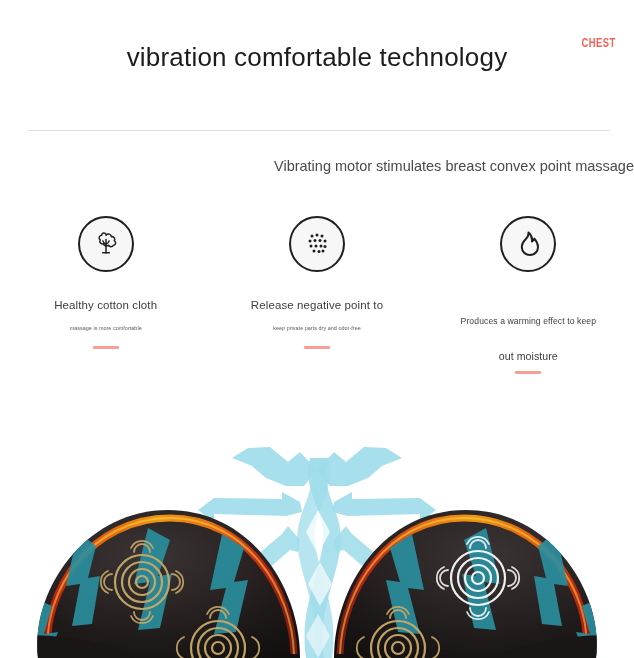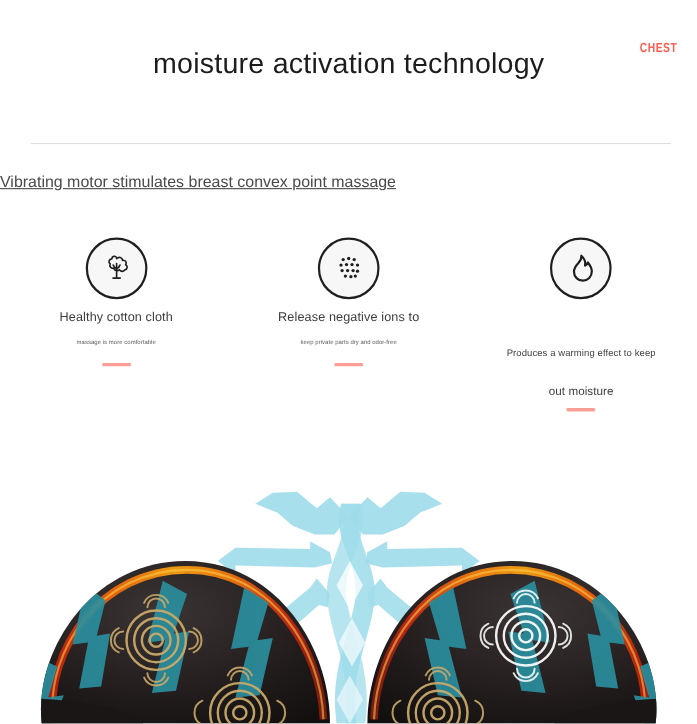--- a/index.html
+++ b/index.html
@@ -55,26 +55,25 @@
     height: 1px;
     background: #dedede;
   }
 
   
   #subtitle {
     position: absolute;
     top: 156px;
     left: 0;
     width: 634px;
-    text-align: left;
+    text-align: right;
     font-size: 14.5px;
     color: #4a4a4a;
     font-weight: 400;
     line-height: 20px;
-    text-decoration: underline;
   }
 
   
   #features {
     position: absolute;
     top: 216px;
     left: 0;
     width: 634px;
     display: flex;
   }
@@ -89,21 +88,21 @@
     height: 56px;
     border-radius: 50%;
     border: 2px solid #1f1f1f;
     background: #f7f7f7;
     display: flex;
     align-items: center;
     justify-content: center;
     box-sizing: border-box;
   }
   .feature-title {
-    margin-top: 10px;
+    margin-top: 26px;
     font-size: 11.5px;
     color: #3d3d3d;
     text-align: center;
     line-height: 15px;
     letter-spacing: 0.1px;
   }
   .feature-sub {
     margin-top: 11px;
     font-size: 5.4px;
     color: #5c5c5c;
@@ -132,21 +131,21 @@
     width: 634px;
     height: 258px;
     overflow: hidden;
   }
   #hero svg { display: block; }
 </style>
 </head>
 <body>
 
 <div id="page-header">
-  <div id="page-title">moisture activation technology</div>
+  <div id="page-title">vibration comfortable technology</div>
   <div id="brand-tag">CHEST</div>
   <div id="header-divider"></div>
 </div>
 
 <div id="subtitle">Vibrating motor stimulates breast convex point massage</div>
 
 <div id="features">
 
   <div class="feature">
     <div class="feature-icon-circle">
@@ -179,21 +178,21 @@
           <circle cx="9" cy="17" r="1.5"></circle>
           <circle cx="14" cy="17" r="1.5"></circle>
           <circle cx="19" cy="17" r="1.5"></circle>
           <circle cx="23" cy="17.5" r="1.5"></circle>
           <circle cx="12" cy="22" r="1.5"></circle>
           <circle cx="17" cy="22.5" r="1.5"></circle>
           <circle cx="21" cy="22" r="1.5"></circle>
         </g>
       </svg>
     </div>
-    <div class="feature-title">Release negative ions to</div>
+    <div class="feature-title">Release negative point to</div>
     <div class="feature-sub">keep private parts dry and odor-free</div>
     <div class="feature-dash"></div>
   </div>
 
   <div class="feature wide">
     <div class="feature-icon-circle">
       <svg width="30" height="30" viewBox="0 0 30 30" aria-hidden="true">
         <path d="M15.5 3.5c.4 3.3-1.1 4.9-2.7 6.6-1.9 2-4 4.1-4 8 0 4.6 3.6 8 8.1 8 4.6 0 8.1-3.5 8.1-8.2 0-3.6-1.9-6.3-3.6-8.3-.4 1.6-1.4 2.6-2.5 2.9.6-3.6-1.1-7-3.4-9z" fill="none" stroke="#1f1f1f" stroke-width="2" stroke-linejoin="round"></path>
       </svg>
     </div>

